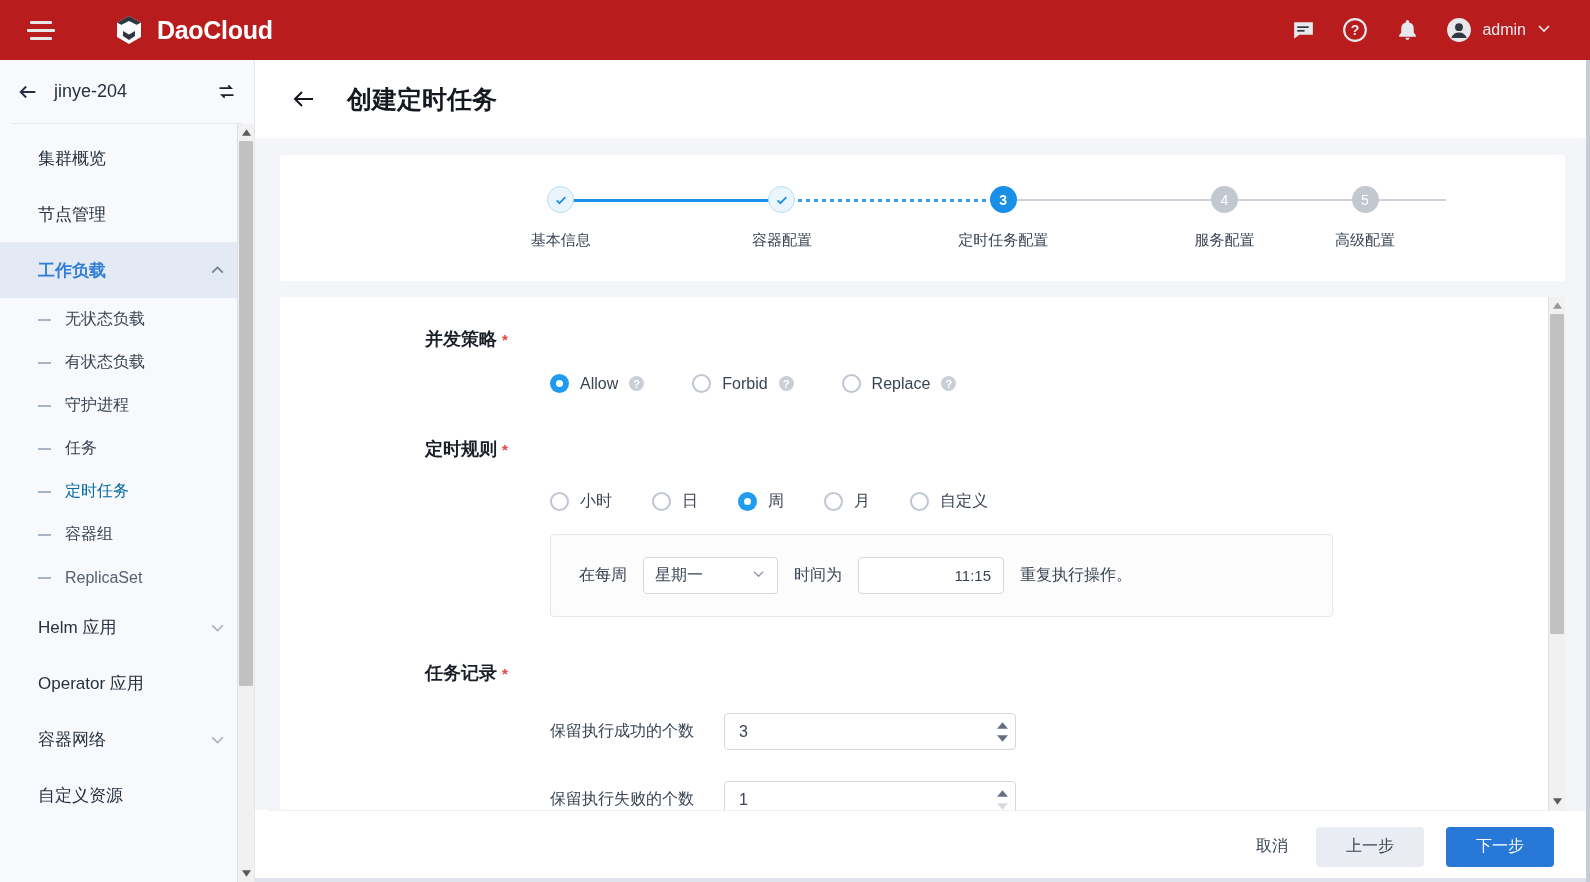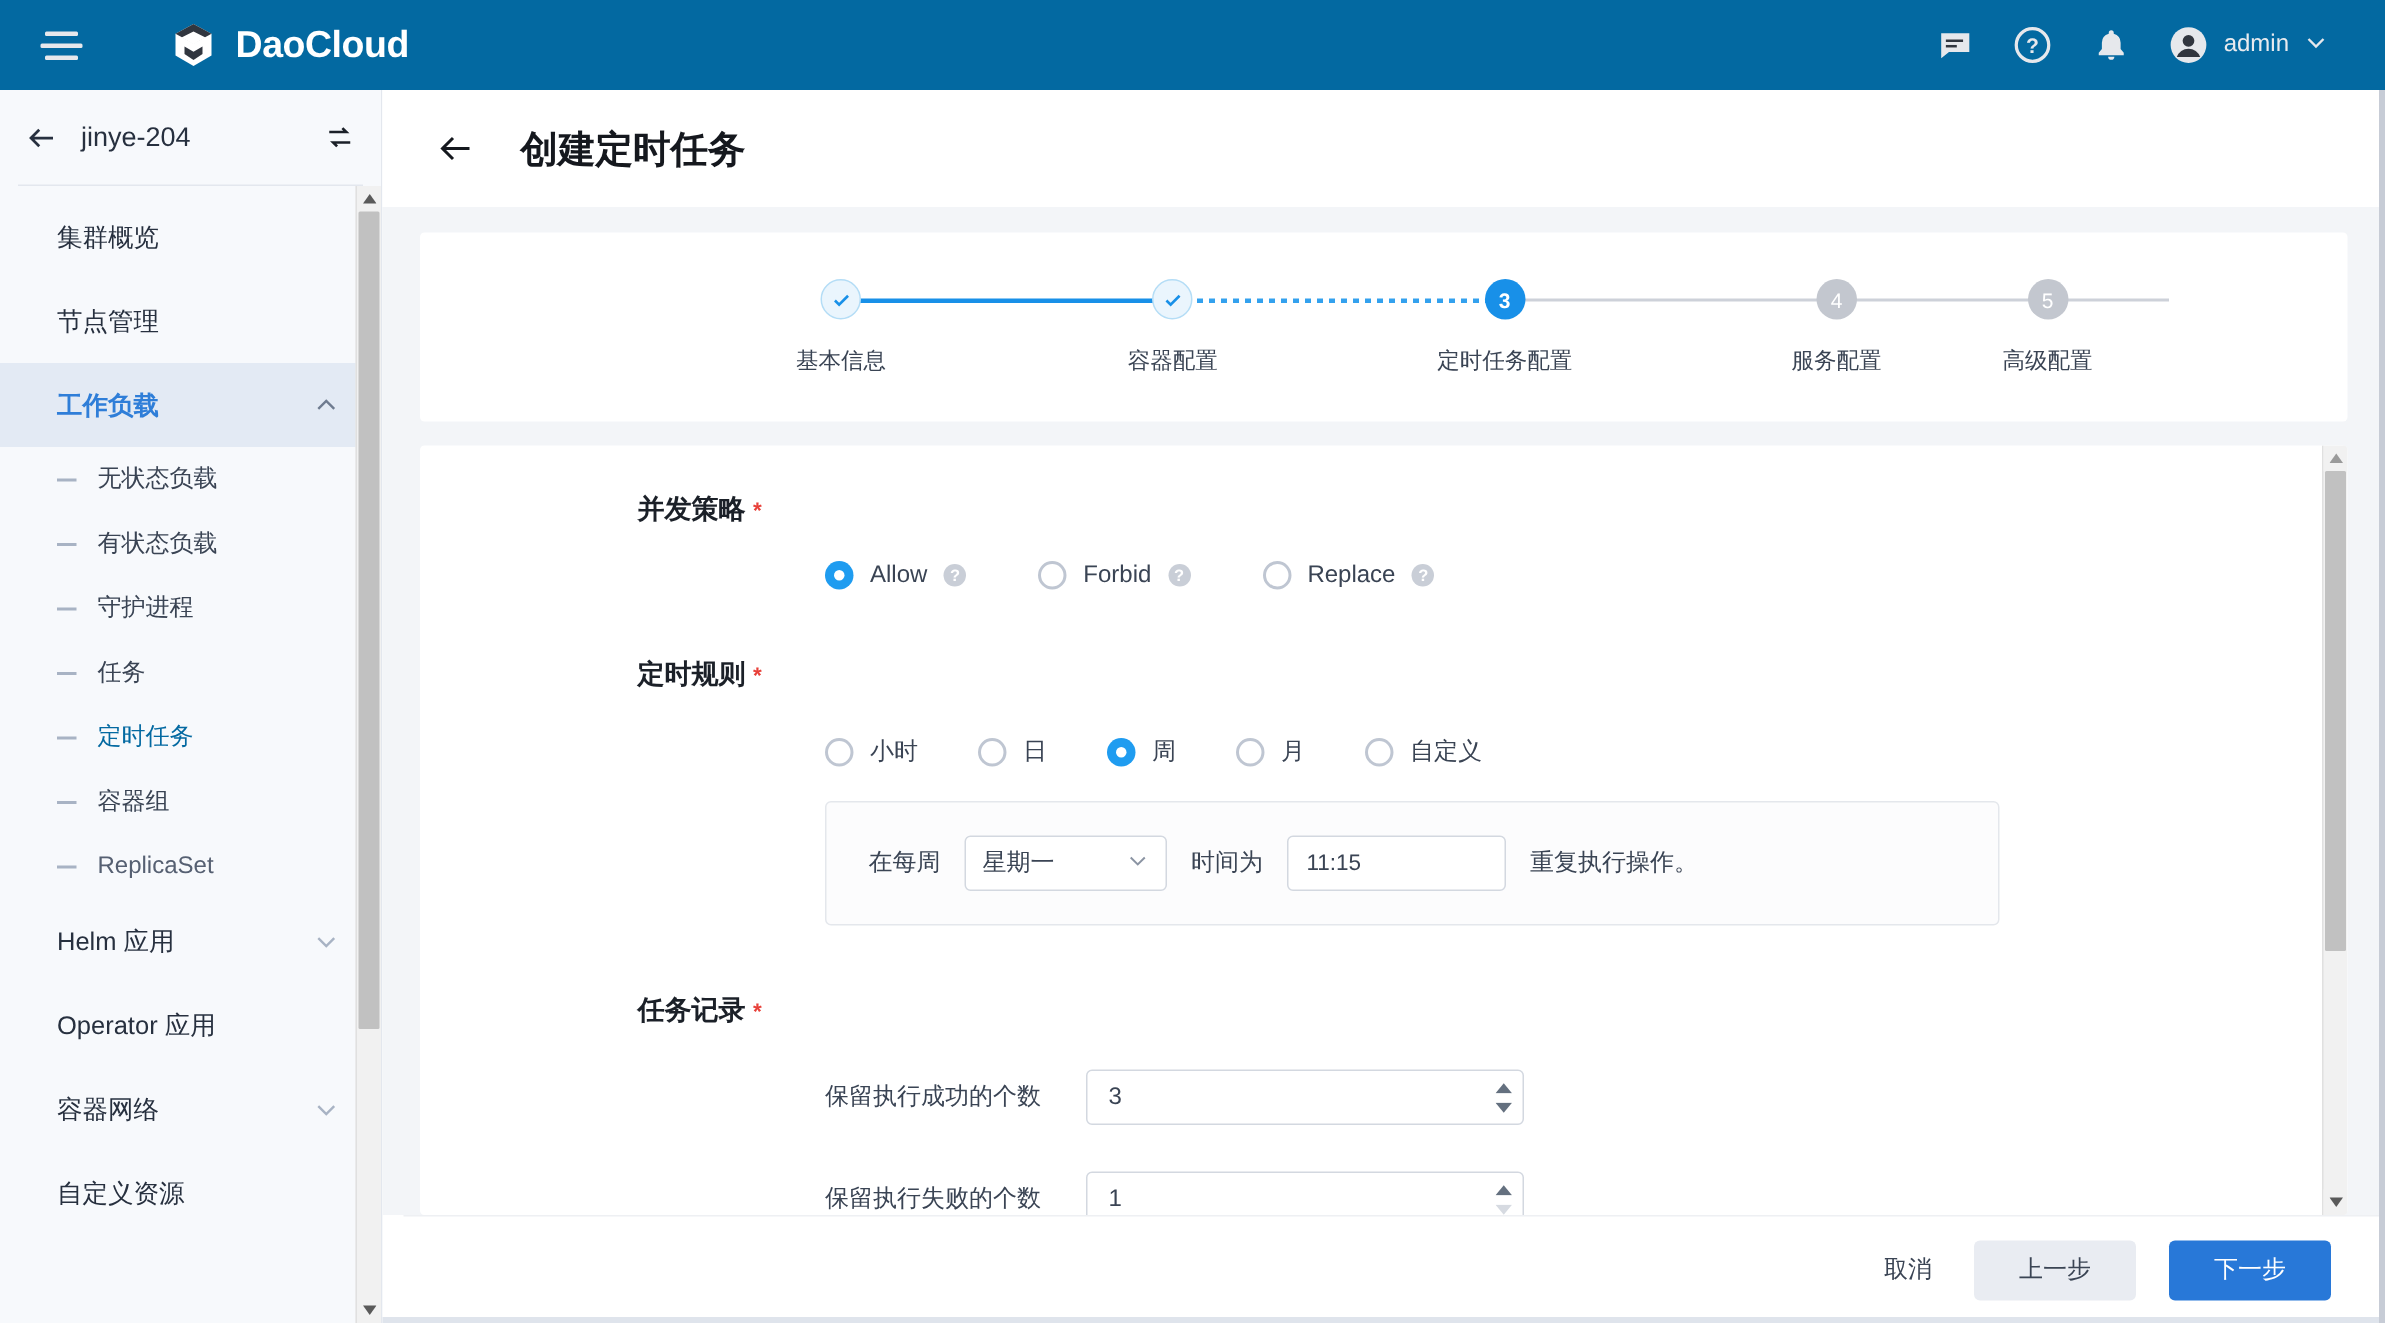--- a/index.html
+++ b/index.html
@@ -5,21 +5,21 @@
   * { box-sizing: border-box; margin: 0; padding: 0; }
   html, body {
     width: 1590px; height: 882px;
     font-family: "Liberation Sans", "DejaVu Sans", sans-serif;
     background: #ffffff; overflow: hidden;
   }
   .app { position: relative; width: 1590px; height: 882px; display: flex; flex-direction: column; }
 
   
   .topbar {
-    height: 60px; background: #0369a1; display: flex; align-items: center;
+    height: 60px; background: #b91c1c; display: flex; align-items: center;
     flex: 0 0 60px; padding: 0 18px;
   }
   .hamburger { width: 34px; height: 34px; display: flex; flex-direction: column;
     justify-content: center; align-items: center; gap: 5px; cursor: pointer; margin-left: 6px; }
   .hamburger span { display: block; height: 3px; background: #e6e8ec; border-radius: 1px; }
   .hamburger span:nth-child(1) { width: 22px; }
   .hamburger span:nth-child(2) { width: 28px; }
   .hamburger span:nth-child(3) { width: 22px; }
   .brand { display: flex; align-items: center; gap: 11px; margin-left: 54px; }
   .brand-logo { width: 34px; height: 34px; }
@@ -104,21 +104,21 @@
   .help-icon { width: 15px; height: 15px; border-radius: 50%; background: #c9ced7; color: #ffffff;
     font-size: 11px; display: flex; align-items: center; justify-content: center; font-weight: bold; cursor: pointer; }
 
   .rule-box { margin: 22px 0 0 270px; width: 783px; border: 1px solid #e4e7ec; background: #fcfcfd;
     border-radius: 4px; padding: 22px 28px; display: flex; align-items: center; gap: 16px; }
   .rb-text { font-size: 16px; color: #3a4454; }
   .sel-box { width: 135px; height: 37px; border: 1px solid #d3d8e0; border-radius: 4px; background: #fff;
     display: flex; align-items: center; padding: 0 11px; font-size: 16px; color: #3a4454; cursor: pointer; }
   .sel-box .chev { margin-left: auto; }
   .time-input { width: 146px; height: 37px; border: 1px solid #d3d8e0; border-radius: 4px; background: #fff;
-    display: flex; align-items: center; padding: 0 12px; font-size: 15px; color: #3a4454; cursor: text; }
+    display: flex; align-items: center; padding: 0 12px; font-size: 15px; color: #3a4454; cursor: text; justify-content: flex-end; }
 
   .num-row { display: flex; align-items: center; gap: 24px; padding-left: 270px; margin-top: 24px; }
   .num-label { font-size: 16px; color: #3a4454; width: 150px; }
   .num-input { width: 292px; height: 37px; border: 1px solid #d3d8e0; border-radius: 4px; background: #fff;
     display: flex; align-items: center; padding: 0 0 0 14px; font-size: 16px; color: #3a4454; position: relative; }
   .spin { position: absolute; right: 6px; top: 0; height: 100%; display: flex; flex-direction: column;
     justify-content: center; gap: 4px; }
   .spin div { width: 14px; height: 9px; display: flex; align-items: center; justify-content: center; cursor: pointer; }
 
   .footer { height: 72px; flex: 0 0 72px; background: #ffffff; display: flex; align-items: center;

